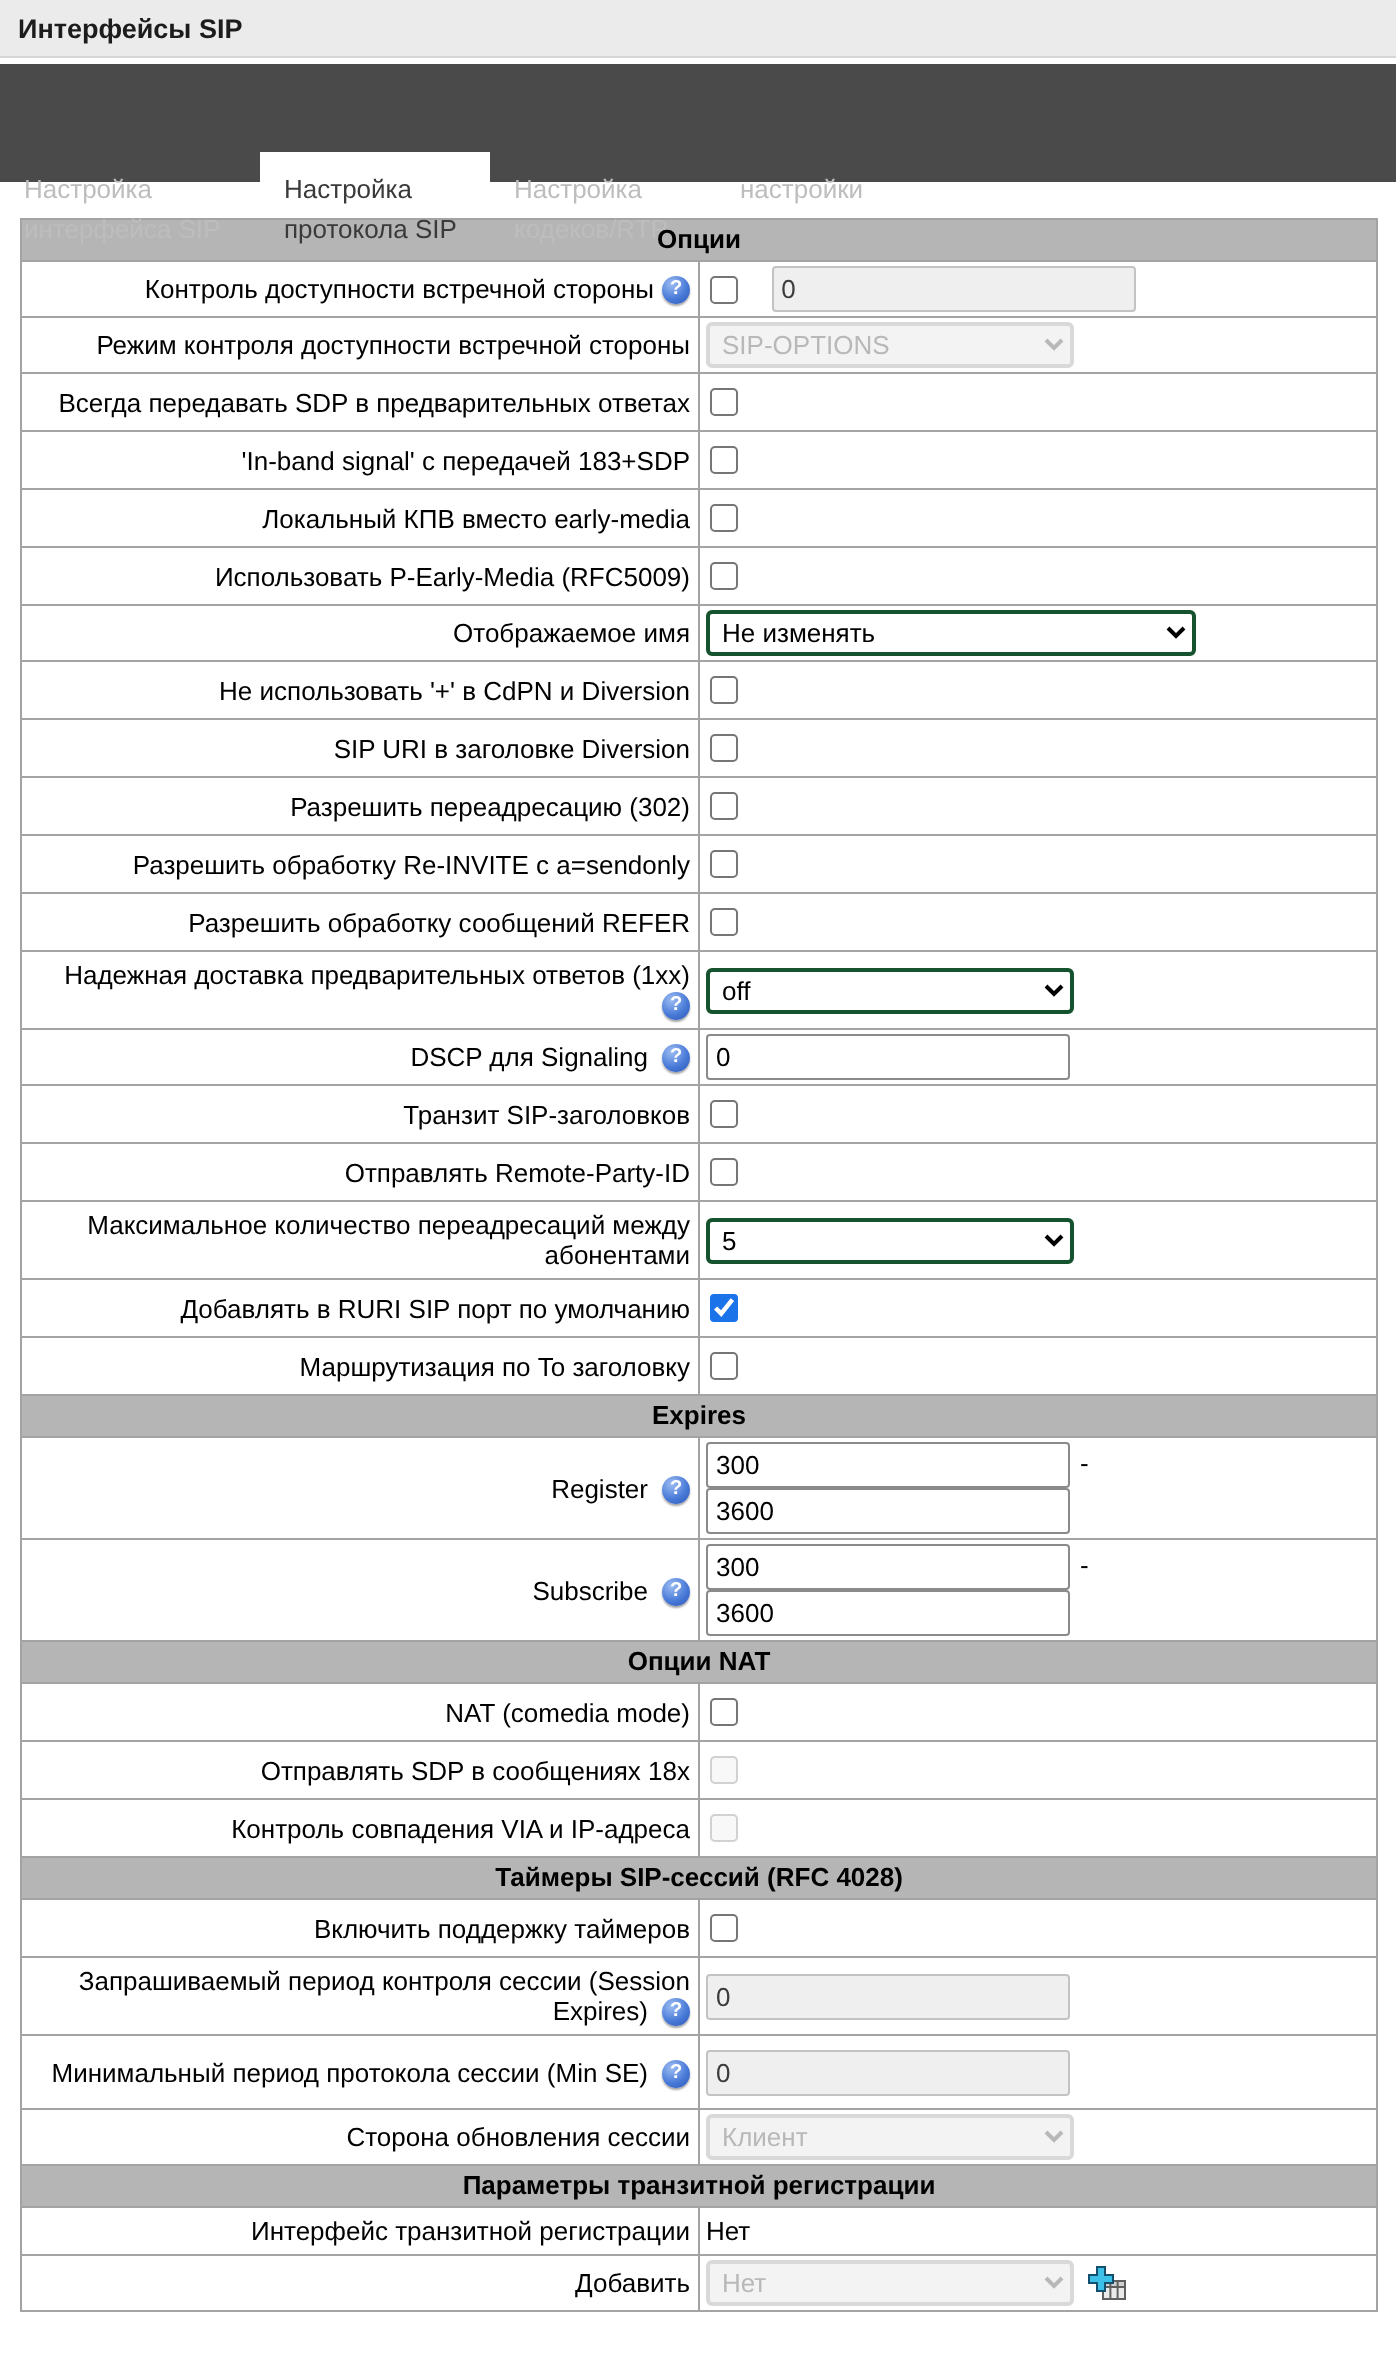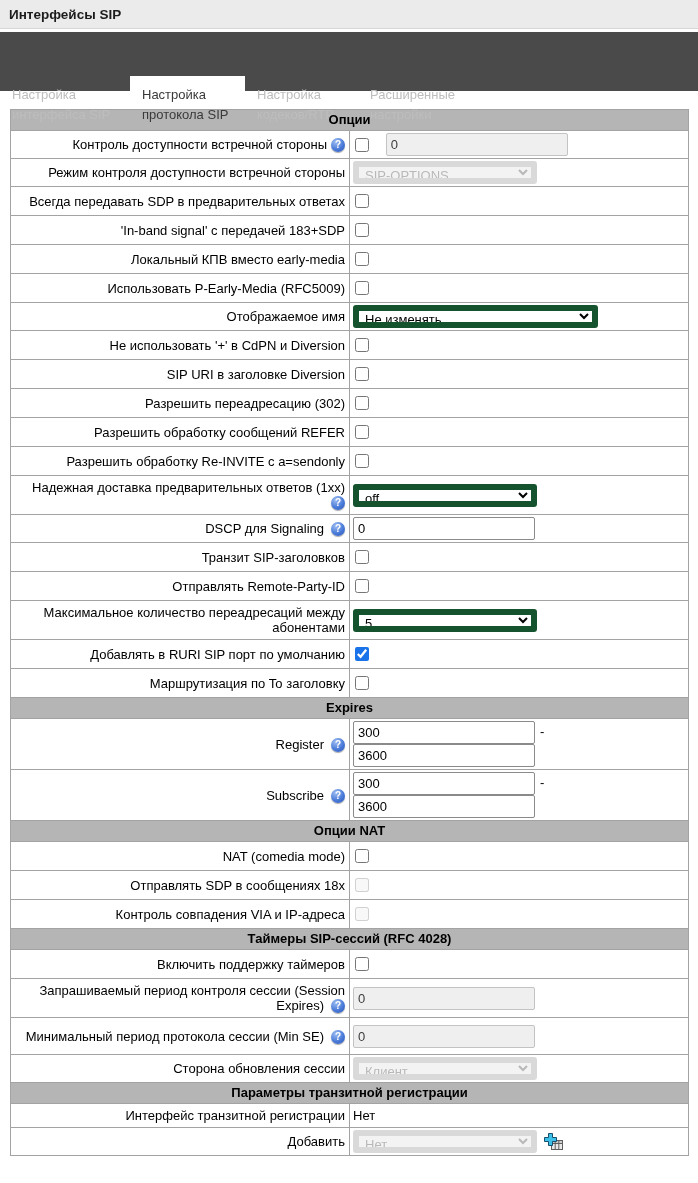--- a/index.html
+++ b/index.html
@@ -94,21 +94,21 @@
     background: #fff;
   }
   input[type="text"]:disabled {
     background: #efefef;
     border-color: #c3c3c3;
     color: #3c3c3c;
   }
   select {
     height: 23px;
     width: 184px;
-    border: 6px solid #14532d;
+    border: 2px solid #14532d;
     border-radius: 3px;
     background: #fff;
     font-family: "Liberation Sans", sans-serif;
     font-size: 13px;
     padding: 0 2px;
     vertical-align: middle;
     color: #000;
   }
   select:disabled {
     background: #efefef;
@@ -154,21 +154,20 @@
   </div>
   <div class="tab tab-t2 active">
     <div>Настройка</div>
     <div>протокола SIP</div>
   </div>
   <div class="tab tab-t3">
     <div>Настройка</div>
     <div>кодеков/RTP</div>
   </div>
   <div class="tab tab-t5">
-    <div>Расширенные</div>
     <div>настройки</div>
   </div>
 </div>
 
 <table class="cfg">
   <tbody>
       <tr>
         <td class="section" colspan="2">Опции</td>
       </tr>
 
@@ -223,26 +222,26 @@
     <td class="lbl">SIP URI в заголовке Diversion</td>
     <td class="ctl"><input type="checkbox" style=""></td>
   </tr>
 
   <tr class="row-cb">
     <td class="lbl">Разрешить переадресацию (302)</td>
     <td class="ctl"><input type="checkbox" style=""></td>
   </tr>
 
   <tr class="row-cb">
+    <td class="lbl">Разрешить обработку Re-INVITE с a=sendonly</td>
+    <td class="ctl"><input type="checkbox" style=""></td>
+  </tr>
+
+  <tr class="row-cb">
     <td class="lbl">Разрешить обработку сообщений REFER</td>
-    <td class="ctl"><input type="checkbox" style=""></td>
-  </tr>
-
-  <tr class="row-cb">
-    <td class="lbl">Разрешить обработку Re-INVITE с a=sendonly</td>
     <td class="ctl"><input type="checkbox" style=""></td>
   </tr>
 
   <tr class="row-input">
     <td class="lbl"><span>Надежная доставка предварительных ответов (1xx)</span><span class="help gap-help">?</span></td>
     <td class="ctl">
       <select><option>off</option></select>
     </td>
   </tr>
 

